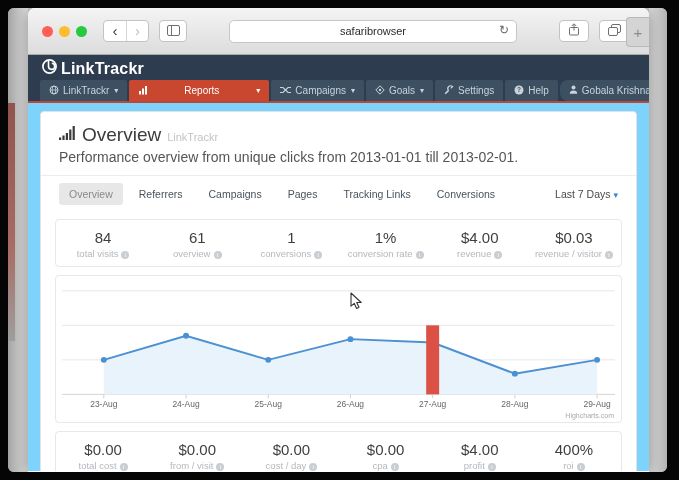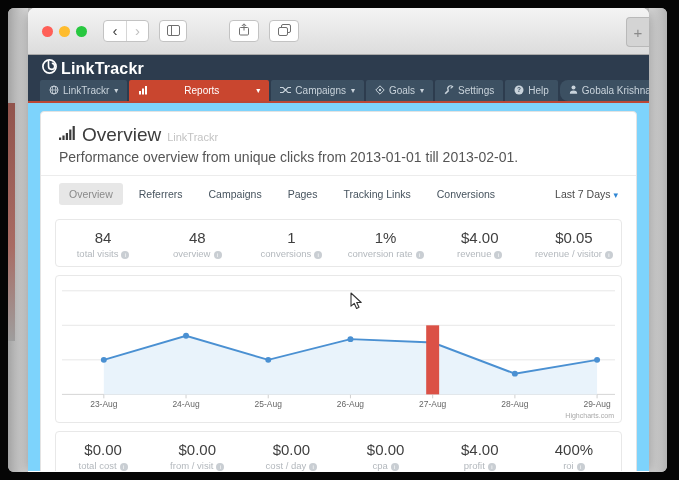--- a/index.html
+++ b/index.html
@@ -124,20 +124,24 @@
 
         <div class="tool-btn sidebar">
           <span>
             <svg width="13" height="11" viewBox="0 0 13 11">
                 <rect x="0.5" y="0.5" width="12" height="10" rx="1.5" fill="none" stroke="#6f6f6f"></rect>
                 <line x1="4.5" y1="0.5" x2="4.5" y2="10.5" stroke="#6f6f6f"></line>
               </svg>
           </span>
         </div>
 
+        <div class="addr-bar">
+          <span class="addr-text">safaribrowser</span>
+          <span class="reload">↻</span>
+        </div>
 
         <div class="right-tools">
           <div class="tool-btn share">
             <span>
               <svg width="12" height="13" viewBox="0 0 12 13">
                   <rect x="1.5" y="4.5" width="9" height="7.5" rx="1" fill="none" stroke="#6f6f6f"></rect>
                   <line x1="6" y1="1.2" x2="6" y2="7.5" stroke="#6f6f6f"></line>
                   <polyline points="3.8,3 6,0.8 8.2,3" fill="none" stroke="#6f6f6f"></polyline>
                 </svg>
             </span>
@@ -258,37 +262,37 @@
               <span class="caret">▾</span>
             </span>
           </div>
 
           <div class="panel stats">
             <div class="stat">
               <div class="stat-value">84</div>
               <div class="stat-label"><span>total visits</span><span class="info">i</span></div>
             </div>
             <div class="stat">
-              <div class="stat-value">48</div>
+              <div class="stat-value">61</div>
               <div class="stat-label"><span>overview</span><span class="info">i</span></div>
             </div>
             <div class="stat">
               <div class="stat-value">1</div>
               <div class="stat-label"><span>conversions</span><span class="info">i</span></div>
             </div>
             <div class="stat">
               <div class="stat-value">1%</div>
               <div class="stat-label"><span>conversion rate</span><span class="info">i</span></div>
             </div>
             <div class="stat">
               <div class="stat-value">$4.00</div>
               <div class="stat-label"><span>revenue</span><span class="info">i</span></div>
             </div>
             <div class="stat">
-              <div class="stat-value">$0.05</div>
+              <div class="stat-value">$0.03</div>
               <div class="stat-label"><span>revenue / visitor</span><span class="info">i</span></div>
             </div>
           </div>
 
           <div class="panel chart-panel">
             <svg class="plot" viewBox="0 0 567 148" preserveAspectRatio="none">
                 <line x1="6" x2="561" y1="85" y2="85" stroke="#e7e7e7" stroke-width="1"></line>
                 <line x1="6" x2="561" y1="50" y2="50" stroke="#e7e7e7" stroke-width="1"></line>
                 <line x1="6" x2="561" y1="15" y2="15" stroke="#e7e7e7" stroke-width="1"></line>
                 <line x1="6" x2="561" y1="120" y2="120" stroke="#d4d4d4" stroke-width="1"></line>

